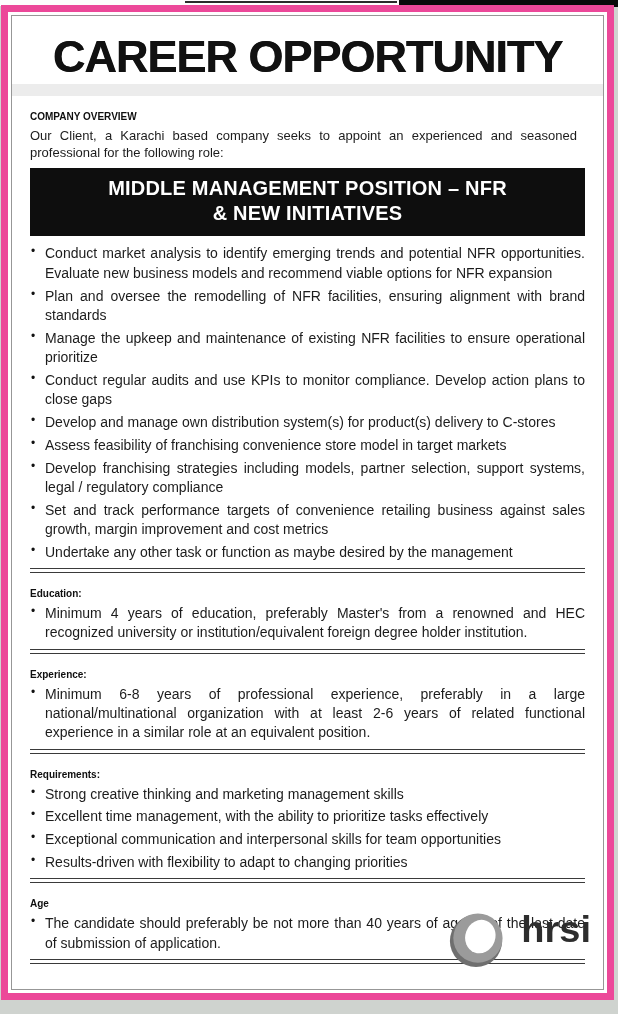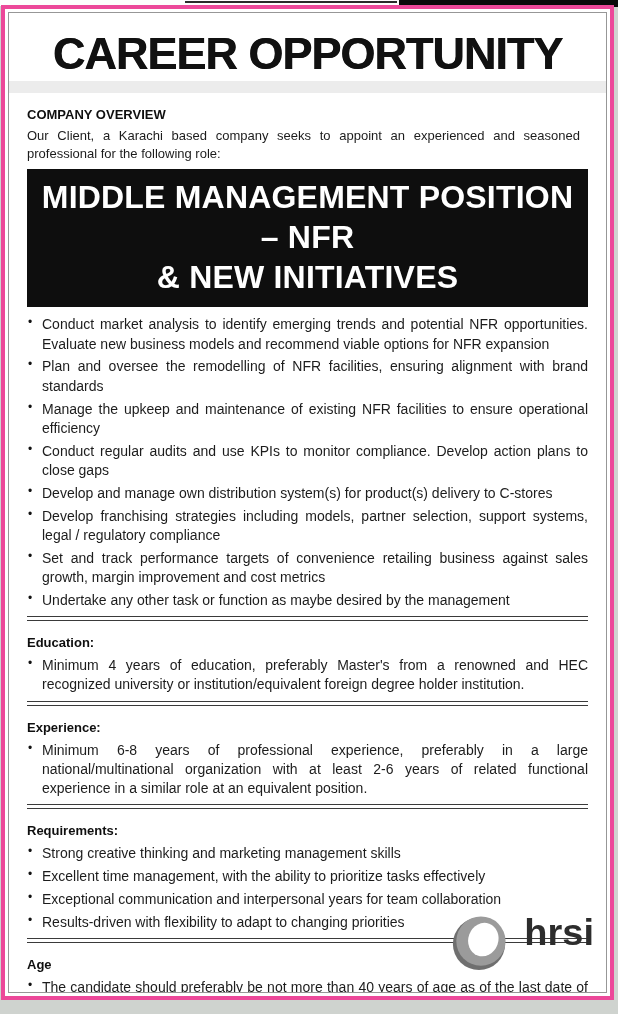--- a/index.html
+++ b/index.html
@@ -10,45 +10,45 @@
     color:var(--text,#1c1c1c);
   }
   
   .top-white{position:absolute;top:0;left:0;right:0;height:6px;background:#fdfdfd;}
   .top-line{position:absolute;top:1px;left:185px;width:212px;height:2px;background:#2a2a2a;}
   .top-black{position:absolute;top:0;left:399px;right:0;height:7px;background:#0a0a0a;}
 
   
   .ad{
     position:absolute;top:5px;left:1px;right:4px;bottom:14px;
-    background:#ffffff;border:4px solid #ec4899;
+    background:#ffffff;border:7px solid #ec4899;
   }
   .inner{
     position:absolute;inset:3px;border:1px solid #979797;
     padding:6px 18px 6px 18px;overflow:hidden;
   }
 
   .title{
     text-align:center;font-size:45px;font-weight:bold;letter-spacing:-1px;
     margin:10px 0 2px 0;line-height:1.1;color:#111;
     text-shadow:0.6px 0 #111;
   }
   .header-band{height:12px;background:#ececec;margin:2px -18px 6px -18px;}
 
   .sect-heading{
-    font-size:13px;font-weight:bold;margin:14px 0 4px 0;line-height:1.3;color:#0f0f0f;
+    font-size:10px;font-weight:bold;margin:14px 0 4px 0;line-height:1.3;color:#0f0f0f;
   }
   .para{
     font-size:13px;line-height:1.38;margin:0 8px 6px 0;text-align:justify;
   }
   .banner{
     background:var(--banner-bg,#0e0e0e);color:var(--banner-text,#ffffff);
     text-align:center;padding:8px 6px 10px 6px;margin:6px 0 8px 0;
   }
-  .banner div{font-size:32px;font-weight:bold;line-height:1.25;letter-spacing:0.2px;}
+  .banner div{font-size:20px;font-weight:bold;line-height:1.25;letter-spacing:0.2px;}
 
   ul.bullets{list-style:none;margin:2px 0 6px 0;padding:0;}
   ul.bullets li{
     position:relative;padding-left:15px;margin:0 0 3.5px 0;
     font-size:14px;line-height:1.38;text-align:justify;
   }
   ul.bullets li::before{
     content:"•";position:absolute;left:1px;top:-1px;font-size:12px;color:#111;
   }
 
@@ -84,23 +84,24 @@
 
     <div class="banner">
       <div>MIDDLE MANAGEMENT POSITION – NFR</div>
       <div>&amp; NEW INITIATIVES</div>
     </div>
 
     <section>
       <ul class="bullets">
           <li>Conduct market analysis to identify emerging trends and potential NFR opportunities. Evaluate new business models and recommend viable options for NFR expansion</li>
           <li>Plan and oversee the remodelling of NFR facilities, ensuring alignment with brand standards</li>
-          <li>Manage the upkeep and maintenance of existing NFR facilities to ensure operational efficiency</li>
+          <li>Manage the upkeep and maintenance of existing NFR facilities to ensure operational prioritize</li>
           <li>Conduct regular audits and use KPIs to monitor compliance. Develop action plans to close gaps</li>
           <li>Develop and manage own distribution system(s) for product(s) delivery to C-stores</li>
+          <li>Assess feasibility of franchising convenience store model in target markets</li>
           <li>Develop franchising strategies including models, partner selection, support systems, legal / regulatory compliance</li>
           <li>Set and track performance targets of convenience retailing business against sales growth, margin improvement and cost metrics</li>
           <li>Undertake any other task or function as maybe desired by the management</li>
         </ul>
     </section>
 
     <div class="rule"></div>
 
     <section>
       <h3 class="sect-heading">Education:</h3>
@@ -118,21 +119,21 @@
         </ul>
     </section>
 
     <div class="rule"></div>
 
     <section>
       <h3 class="sect-heading">Requirements:</h3>
       <ul class="bullets">
           <li>Strong creative thinking and marketing management skills</li>
           <li>Excellent time management, with the ability to prioritize tasks effectively</li>
-          <li>Exceptional communication and interpersonal years for team collaboration</li>
+          <li>Exceptional communication and interpersonal skills for team opportunities</li>
           <li>Results-driven with flexibility to adapt to changing priorities</li>
         </ul>
     </section>
 
     <div class="rule"></div>
 
     <section>
       <h3 class="sect-heading">Age</h3>
       <ul class="bullets">
           <li>The candidate should preferably be not more than 40 years of age as of the last date of submission of application.</li>

